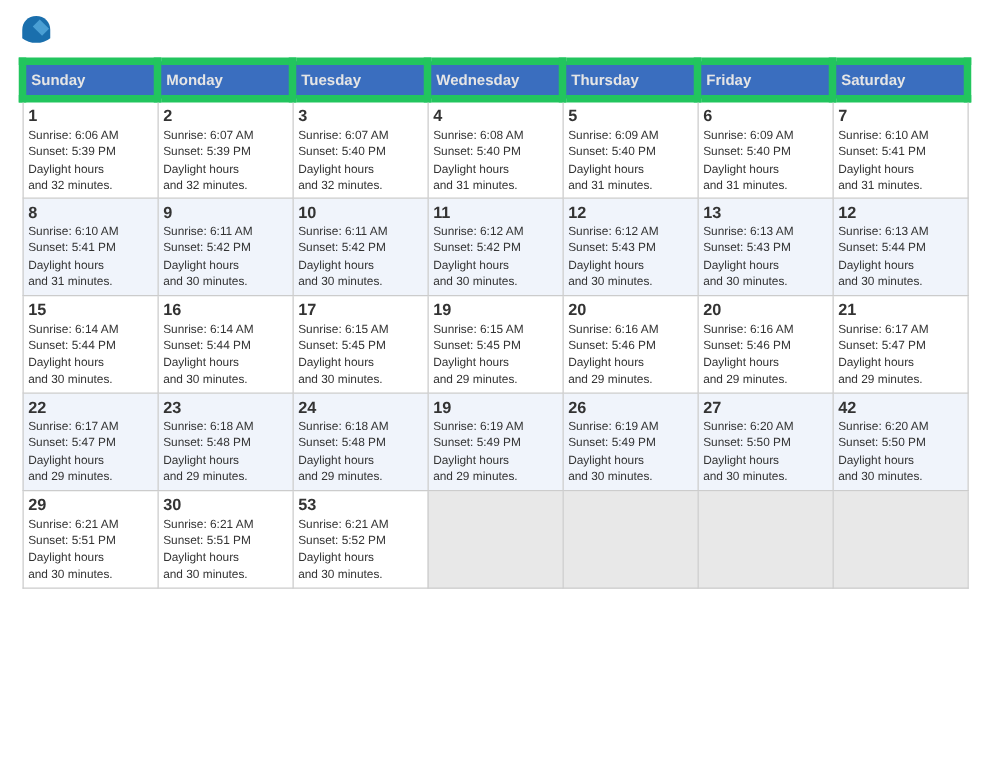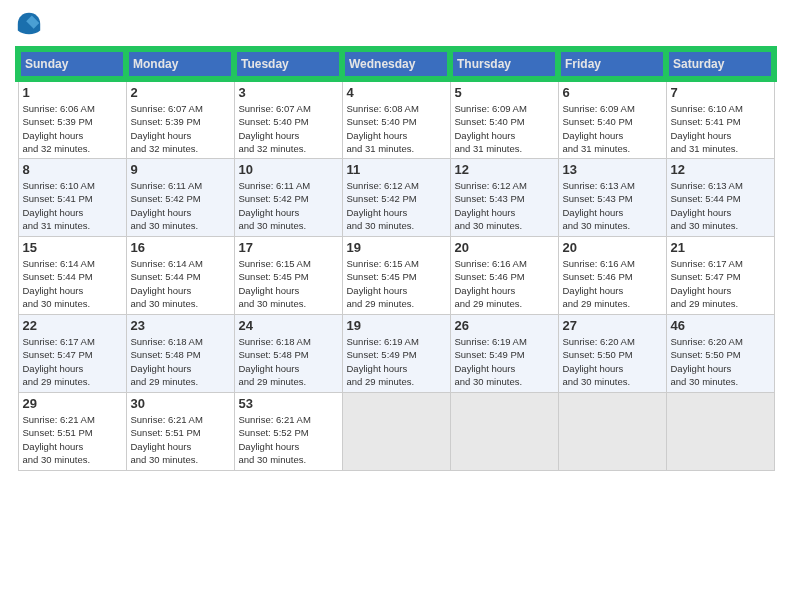--- a/index.html
+++ b/index.html
@@ -365,21 +365,21 @@
           <td>
         <div class="day-num">27</div>
         <div class="cell-info">
           Sunrise: 6:20 AM<br>
           Sunset: 5:50 PM<br>
           Daylight hours<br>
           and 30 minutes.
         </div>
       </td>
           <td>
-        <div class="day-num">46</div>
+        <div class="day-num">42</div>
         <div class="cell-info">
           Sunrise: 6:20 AM<br>
           Sunset: 5:50 PM<br>
           Daylight hours<br>
           and 30 minutes.
         </div>
       </td>
         </tr>
         <tr>
           <td>

